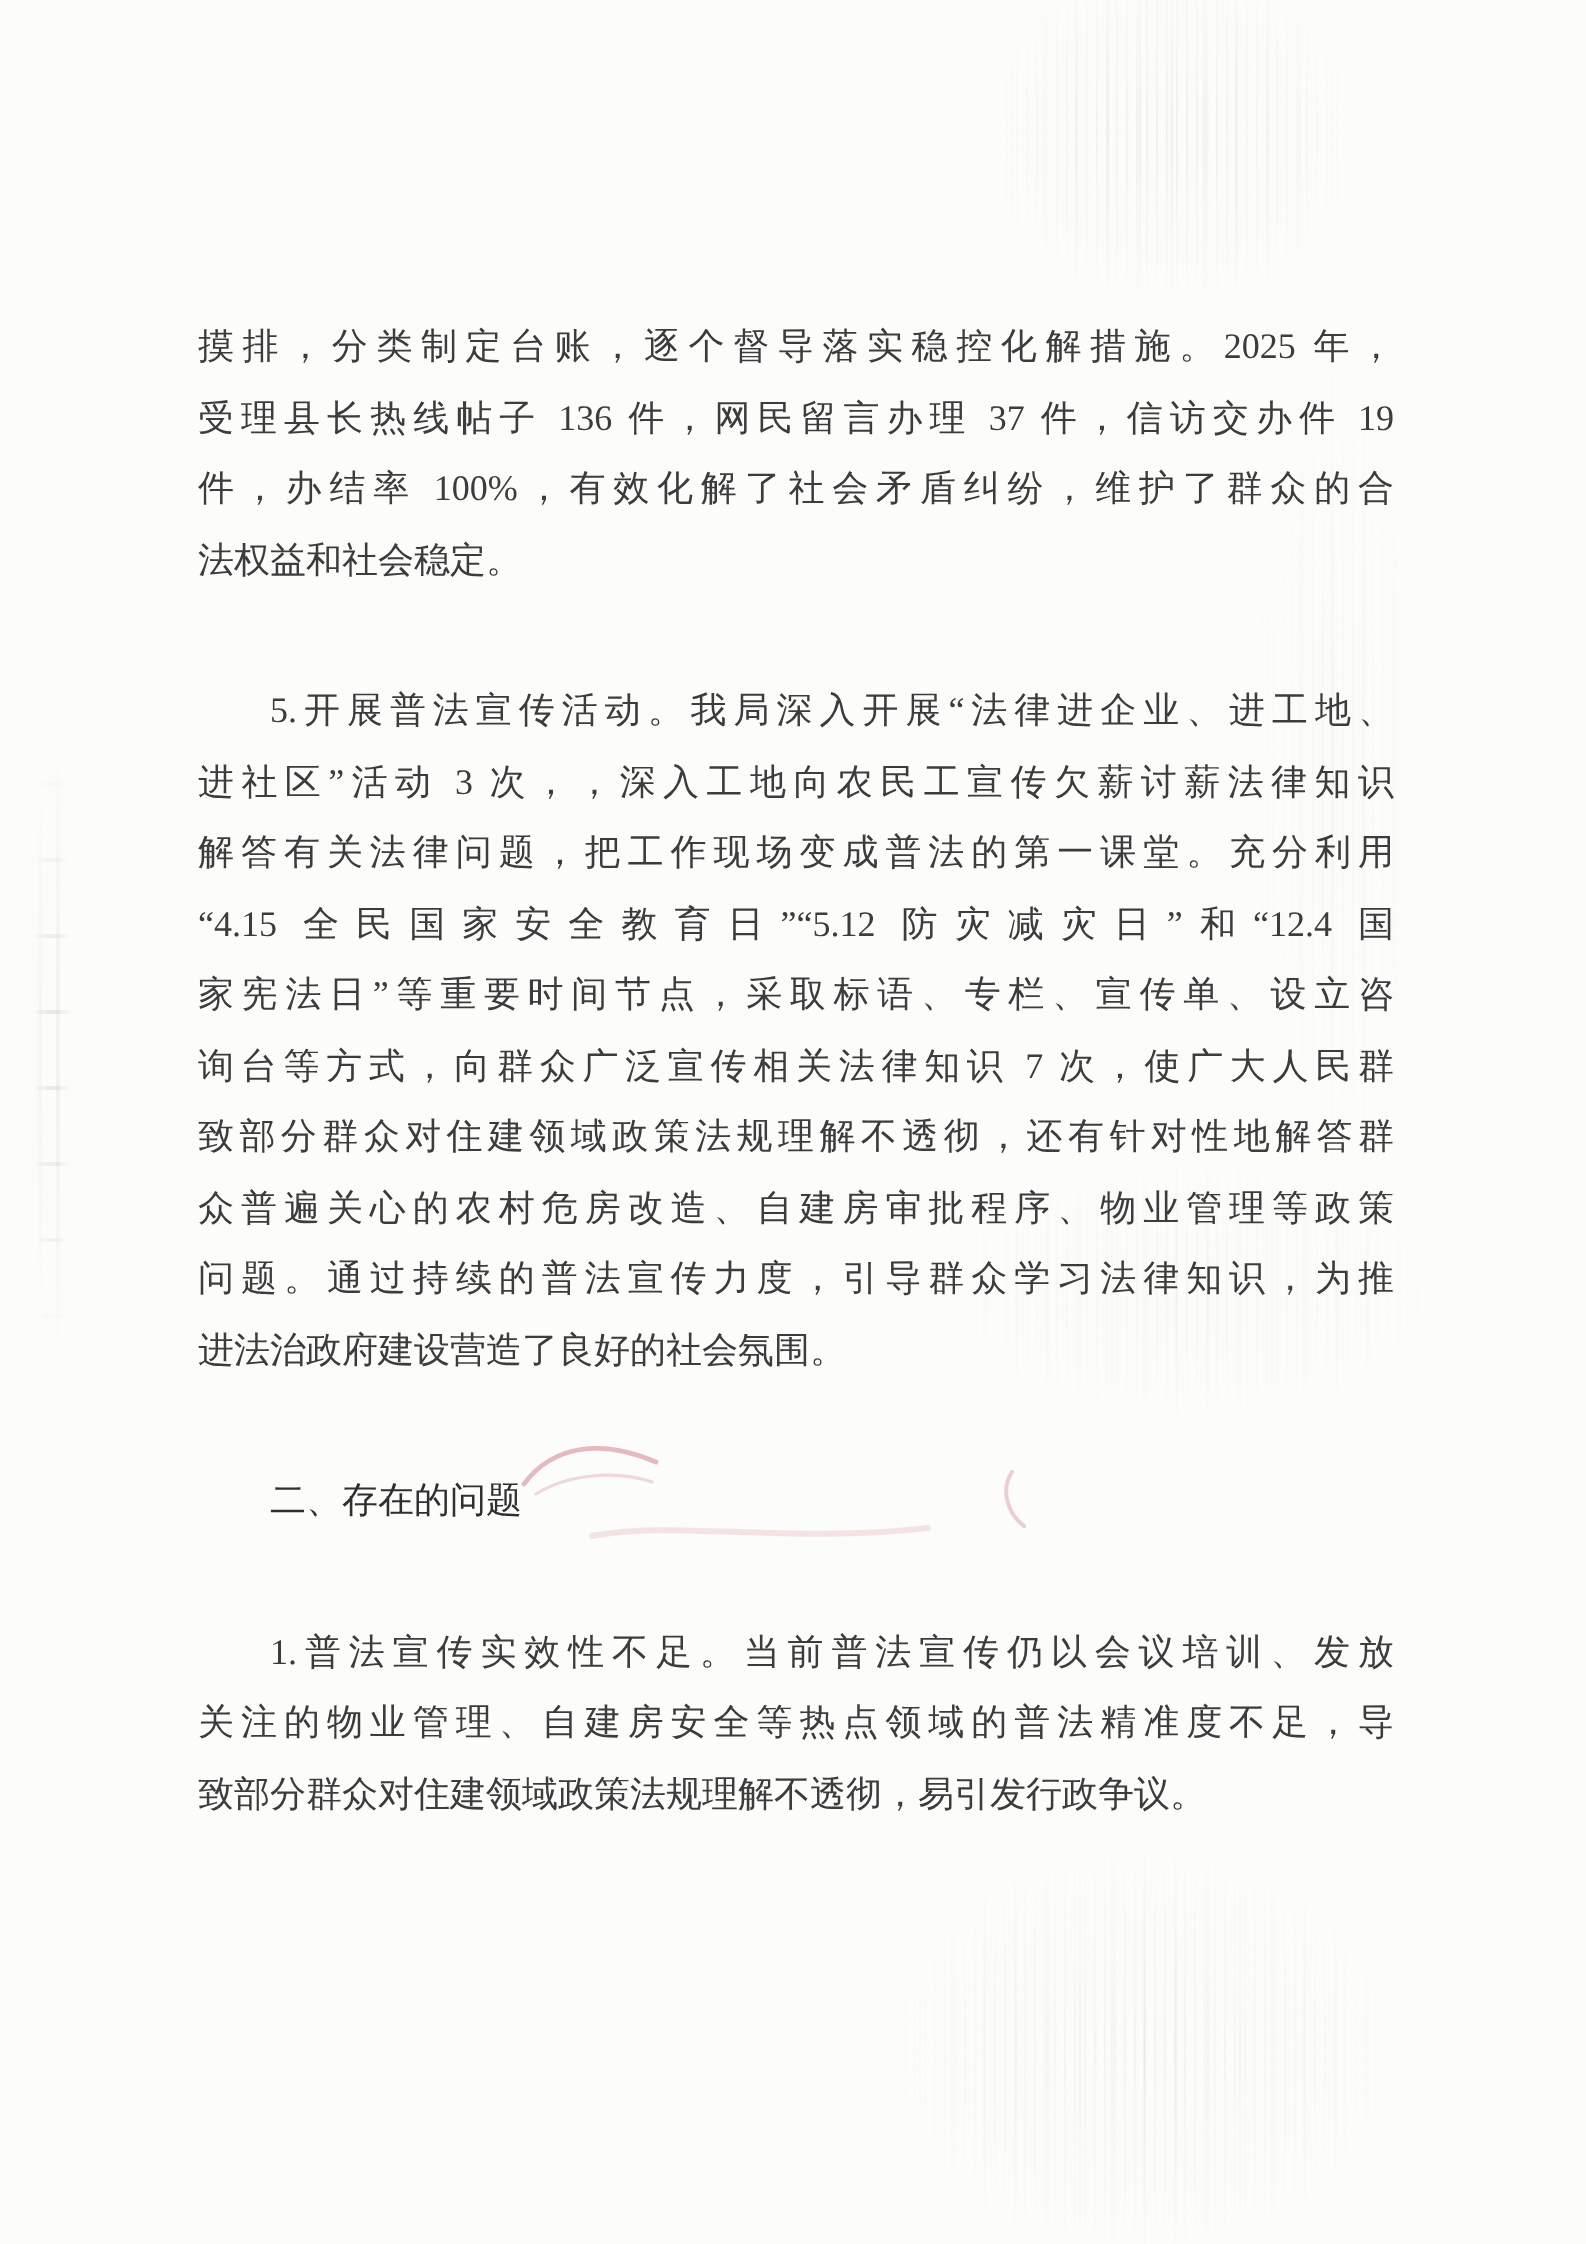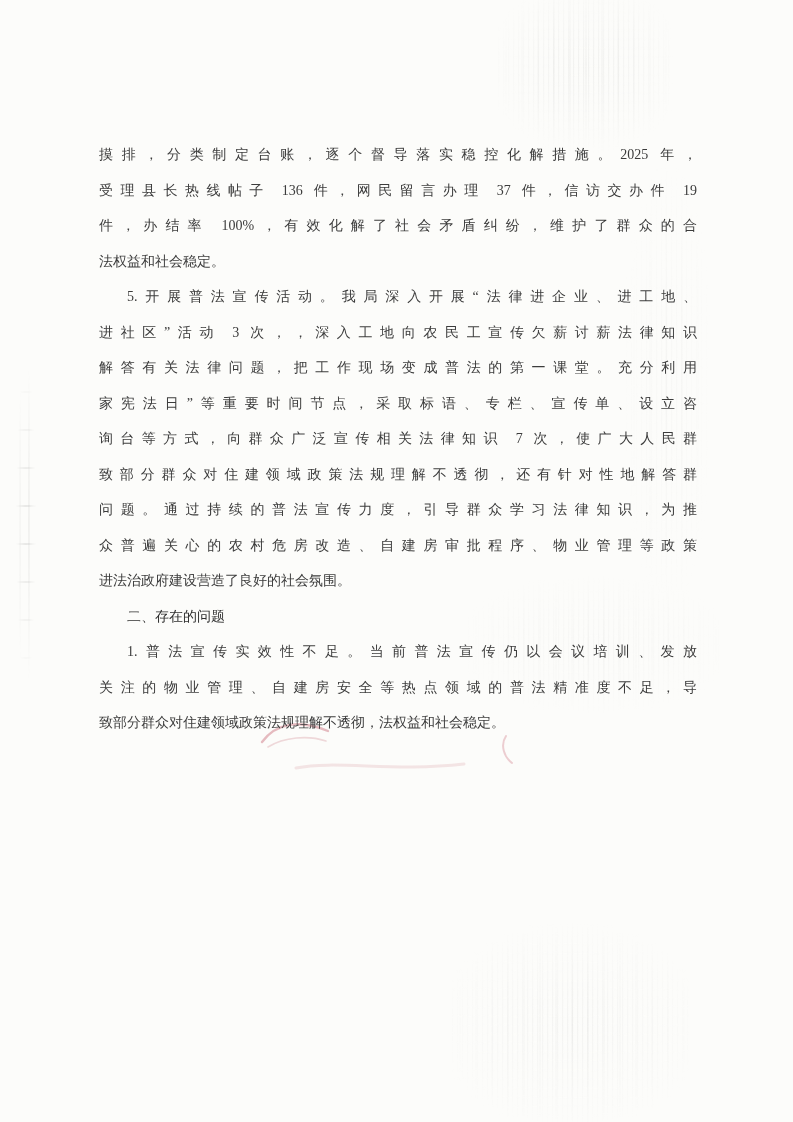--- a/index.html
+++ b/index.html
@@ -3,27 +3,27 @@
 <meta charset="utf-8">
 <style>
   html,body { margin:0; padding:0; background:#d9d9d9; }
   .page {
     position:relative; width:793px; height:1122px; margin:0 auto;
     background:var(--paper, #fcfcfa); overflow:hidden;
     font-family:"Liberation Serif","DejaVu Serif",serif;
   }
   
   .textblock {
-    position:absolute; left:99px; top:137px; width:598px;
+    position:absolute; left:99px; top:156px; width:598px;
     color:var(--ink, #3c3c3c);
-    font-size:14px; line-height:35.5px;
+    font-size:18px; line-height:35.5px;
   }
   .line { height:35.5px; text-align:right; text-align-last:left; }
   .line.j { text-align:justify; text-align-last:justify; }
-  .line.indent { text-indent:2em; }
+  .line.indent { text-indent:2em;margin-top:40px; }
   .heading-para .line {
     font-weight:normal; color:var(--heading-ink, #2f2f2f);
   }
   
   .streaks {
     position:absolute;
     background-image:
       repeating-linear-gradient(90deg, rgba(122,122,122,0.14) 0px, rgba(122,122,122,0.03) 1px, transparent 2px, transparent 5px),
       repeating-linear-gradient(90deg, transparent 0px, transparent 7px, rgba(108,108,108,0.11) 8px, transparent 9px, transparent 16px),
       repeating-linear-gradient(0deg, rgba(252,252,250,0.5) 0px, transparent 2px, transparent 7px, rgba(252,252,250,0.45) 9px);
@@ -68,33 +68,34 @@
       <div class="line j">摸排，分类制定台账，逐个督导落实稳控化解措施。2025 年，</div>
       <div class="line j">受理县长热线帖子 136 件，网民留言办理 37 件，信访交办件 19</div>
       <div class="line j">件，办结率 100%，有效化解了社会矛盾纠纷，维护了群众的合</div>
       <div class="line">法权益和社会稳定。</div>
     </div>
 
     <div class="para">
       <div class="line j indent">5.开展普法宣传活动。我局深入开展“法律进企业、进工地、</div>
       <div class="line j">进社区”活动 3 次，，深入工地向农民工宣传欠薪讨薪法律知识</div>
       <div class="line j">解答有关法律问题，把工作现场变成普法的第一课堂。充分利用</div>
+      <div class="line j">“4.15 全民国家安全教育日”“5.12 防灾减灾日”和“12.4 国</div>
       <div class="line j">家宪法日”等重要时间节点，采取标语、专栏、宣传单、设立咨</div>
       <div class="line j">询台等方式，向群众广泛宣传相关法律知识 7 次，使广大人民群</div>
       <div class="line j">致部分群众对住建领域政策法规理解不透彻，还有针对性地解答群</div>
+      <div class="line j">众普遍关心的农村危房改造、自建房审批程序、物业管理等政策</div>
       <div class="line j">问题。通过持续的普法宣传力度，引导群众学习法律知识，为推</div>
-      <div class="line j">众普遍关心的农村危房改造、自建房审批程序、物业管理等政策</div>
       <div class="line">进法治政府建设营造了良好的社会氛围。</div>
     </div>
 
     <div class="para heading-para">
       <div class="line indent">二、存在的问题</div>
     </div>
 
     <div class="para">
       <div class="line j indent">1.普法宣传实效性不足。当前普法宣传仍以会议培训、发放</div>
       <div class="line j">关注的物业管理、自建房安全等热点领域的普法精准度不足，导</div>
-      <div class="line">致部分群众对住建领域政策法规理解不透彻，法权益和社会稳定。</div>
+      <div class="line">致部分群众对住建领域政策法规理解不透彻，易引发行政争议。</div>
     </div>
 
 
   </div>
 </div>
 
 </body></html>

